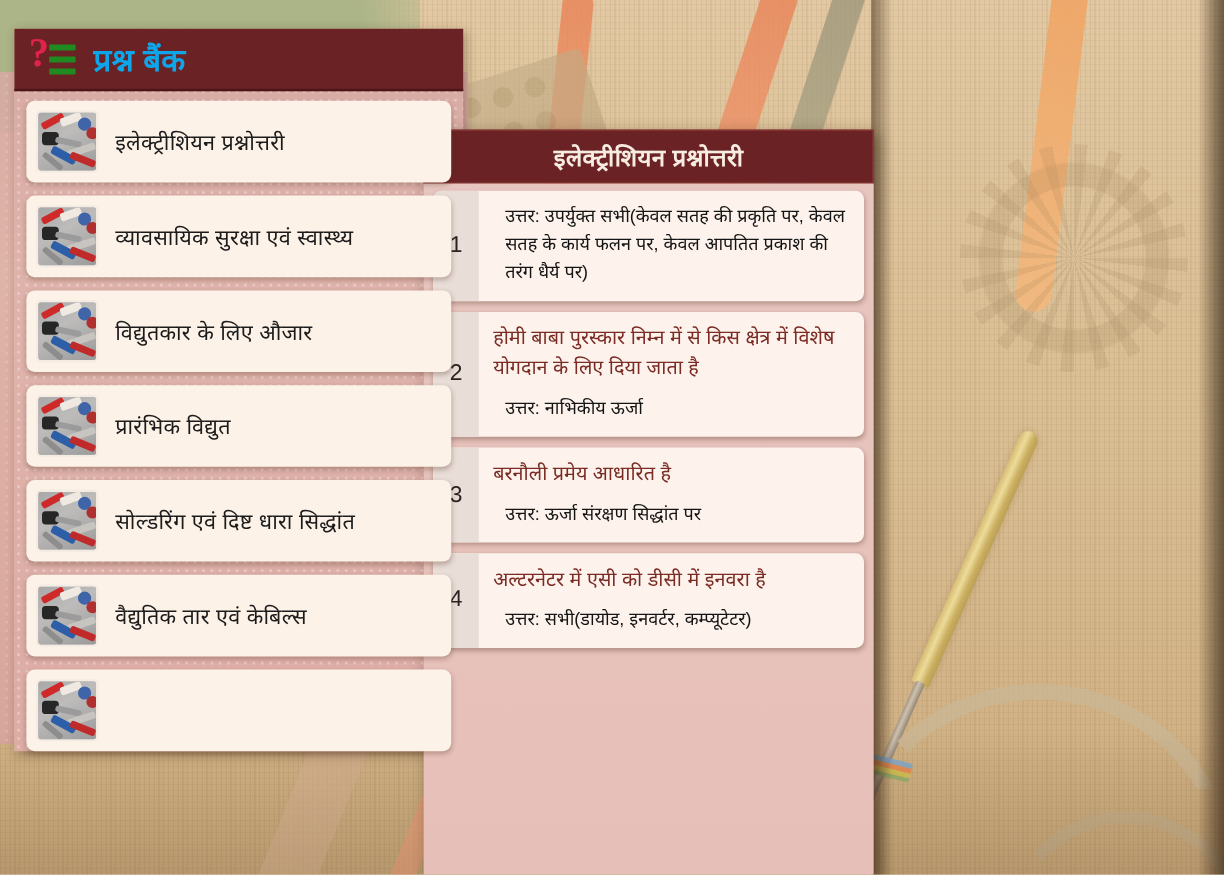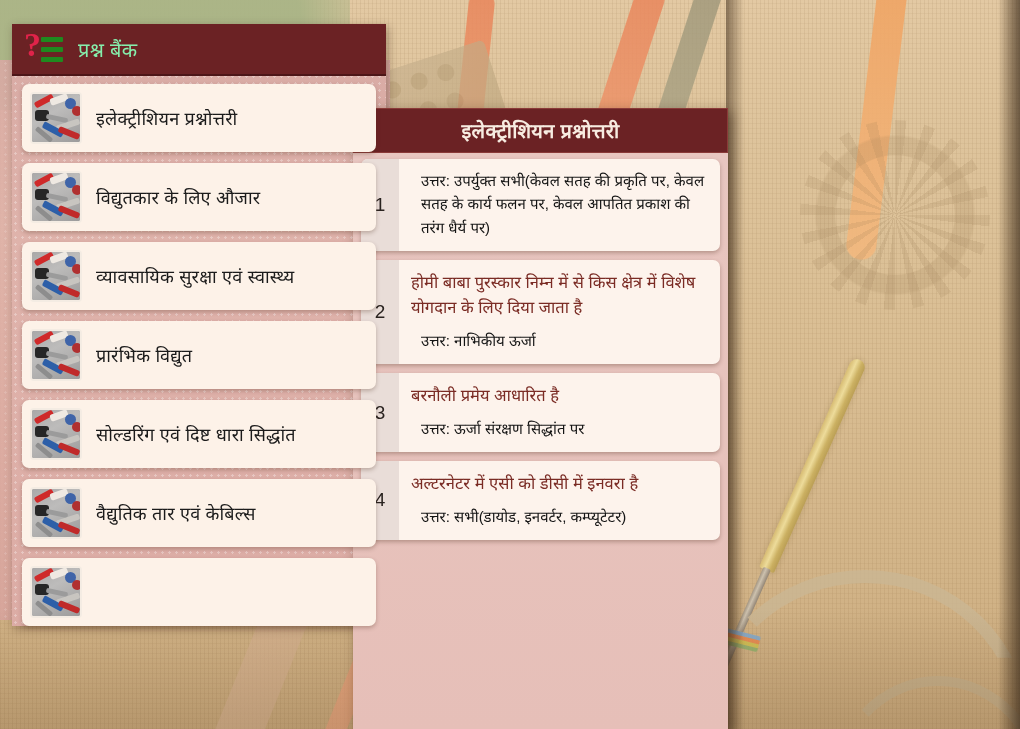--- a/index.html
+++ b/index.html
@@ -217,23 +217,23 @@
     left: 17px;
     width: 22px; height: 5px;
     background: #1f8a1f;
     border-radius: 1px;
   }
   .app-logo .b1 { top: 5px; }
   .app-logo .b2 { top: 15px; }
   .app-logo .b3 { top: 25px; }
 
   .app-title {
-    color: #86efac;
-    font-size: 20px;
-    font-weight: 400;
+    color: #0ea5e9;
+    font-size: 26px;
+    font-weight: 700;
     letter-spacing: .3px;
   }
 
   .list-area {
     position: relative;
     padding: 8px 10px 10px 10px;
     z-index: 2;
   }
   .list-item {
     display: flex;
@@ -401,38 +401,38 @@
           <span class="t" style="left:18px;top:2px;width:18px;height:7px;background:#efe9e2;transform:rotate(-20deg);"></span>
           <span class="t" style="left:33px;top:4px;width:11px;height:11px;border-radius:50%;background:#3f64a8;"></span>
           <span class="t" style="left:40px;top:12px;width:10px;height:10px;border-radius:50%;background:#b03030;"></span>
           <span class="t" style="left:3px;top:16px;width:14px;height:11px;background:#262626;border-radius:3px;"></span>
           <span class="t" style="left:14px;top:22px;width:22px;height:5px;background:#9b9b9b;transform:rotate(12deg);"></span>
           <span class="t" style="left:24px;top:28px;width:24px;height:6px;background:#c8c5c0;transform:rotate(-18deg);"></span>
           <span class="t" style="left:10px;top:32px;width:22px;height:7px;background:#2d5fa8;transform:rotate(28deg);"></span>
           <span class="t" style="left:26px;top:36px;width:22px;height:6px;background:#c02a2a;transform:rotate(22deg);"></span>
           <span class="t" style="left:2px;top:38px;width:20px;height:5px;background:#8d8d8d;transform:rotate(40deg);"></span>
         </span>
+        <span class="item-label">व्यावसायिक  सुरक्षा  एवं  स्वास्थ्य</span>
+      </div>
+
+      <div class="list-item">
+        <span class="thumb">
+          <span class="bgp"></span>
+          <span class="t" style="left:2px;top:4px;width:20px;height:6px;background:#cf2a2a;transform:rotate(-28deg);"></span>
+          <span class="t" style="left:18px;top:2px;width:18px;height:7px;background:#efe9e2;transform:rotate(-20deg);"></span>
+          <span class="t" style="left:33px;top:4px;width:11px;height:11px;border-radius:50%;background:#3f64a8;"></span>
+          <span class="t" style="left:40px;top:12px;width:10px;height:10px;border-radius:50%;background:#b03030;"></span>
+          <span class="t" style="left:3px;top:16px;width:14px;height:11px;background:#262626;border-radius:3px;"></span>
+          <span class="t" style="left:14px;top:22px;width:22px;height:5px;background:#9b9b9b;transform:rotate(12deg);"></span>
+          <span class="t" style="left:24px;top:28px;width:24px;height:6px;background:#c8c5c0;transform:rotate(-18deg);"></span>
+          <span class="t" style="left:10px;top:32px;width:22px;height:7px;background:#2d5fa8;transform:rotate(28deg);"></span>
+          <span class="t" style="left:26px;top:36px;width:22px;height:6px;background:#c02a2a;transform:rotate(22deg);"></span>
+          <span class="t" style="left:2px;top:38px;width:20px;height:5px;background:#8d8d8d;transform:rotate(40deg);"></span>
+        </span>
         <span class="item-label">विद्युतकार  के  लिए  औजार</span>
-      </div>
-
-      <div class="list-item">
-        <span class="thumb">
-          <span class="bgp"></span>
-          <span class="t" style="left:2px;top:4px;width:20px;height:6px;background:#cf2a2a;transform:rotate(-28deg);"></span>
-          <span class="t" style="left:18px;top:2px;width:18px;height:7px;background:#efe9e2;transform:rotate(-20deg);"></span>
-          <span class="t" style="left:33px;top:4px;width:11px;height:11px;border-radius:50%;background:#3f64a8;"></span>
-          <span class="t" style="left:40px;top:12px;width:10px;height:10px;border-radius:50%;background:#b03030;"></span>
-          <span class="t" style="left:3px;top:16px;width:14px;height:11px;background:#262626;border-radius:3px;"></span>
-          <span class="t" style="left:14px;top:22px;width:22px;height:5px;background:#9b9b9b;transform:rotate(12deg);"></span>
-          <span class="t" style="left:24px;top:28px;width:24px;height:6px;background:#c8c5c0;transform:rotate(-18deg);"></span>
-          <span class="t" style="left:10px;top:32px;width:22px;height:7px;background:#2d5fa8;transform:rotate(28deg);"></span>
-          <span class="t" style="left:26px;top:36px;width:22px;height:6px;background:#c02a2a;transform:rotate(22deg);"></span>
-          <span class="t" style="left:2px;top:38px;width:20px;height:5px;background:#8d8d8d;transform:rotate(40deg);"></span>
-        </span>
-        <span class="item-label">व्यावसायिक  सुरक्षा  एवं  स्वास्थ्य</span>
       </div>
 
       <div class="list-item">
         <span class="thumb">
           <span class="bgp"></span>
           <span class="t" style="left:2px;top:4px;width:20px;height:6px;background:#cf2a2a;transform:rotate(-28deg);"></span>
           <span class="t" style="left:18px;top:2px;width:18px;height:7px;background:#efe9e2;transform:rotate(-20deg);"></span>
           <span class="t" style="left:33px;top:4px;width:11px;height:11px;border-radius:50%;background:#3f64a8;"></span>
           <span class="t" style="left:40px;top:12px;width:10px;height:10px;border-radius:50%;background:#b03030;"></span>
           <span class="t" style="left:3px;top:16px;width:14px;height:11px;background:#262626;border-radius:3px;"></span>

